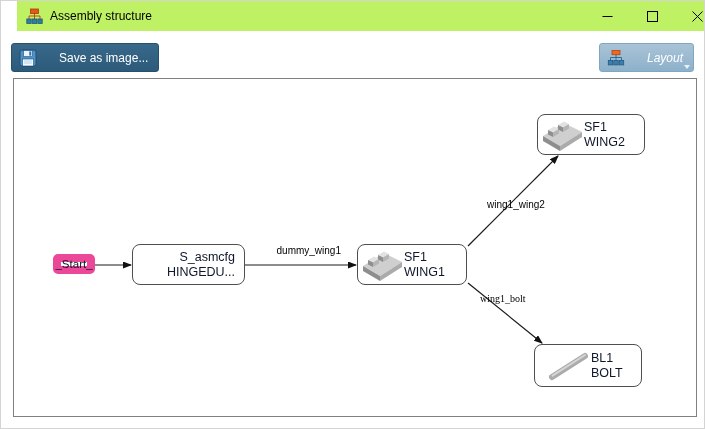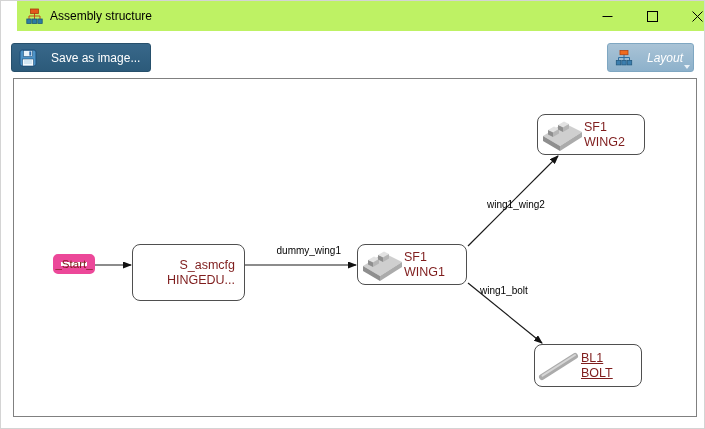--- a/index.html
+++ b/index.html
@@ -10,47 +10,47 @@
   
   .titlebar{position:absolute;left:16px;top:0;width:100%;height:30px;background:#bef264;display:flex;align-items:center;}
   .app-icon{margin-left:9px;width:17px;height:17px;display:inline-flex;}
   .titlebar .title{margin-left:7px;font-size:12px;color:#000;}
   .caption-buttons{position:absolute;right:0;top:0;height:30px;display:flex;}
   .cap-btn{width:45px;height:30px;display:flex;align-items:center;justify-content:center;cursor:default;}
   .cap-btn svg{display:block;}
 
   
   .toolbar{position:absolute;left:0;top:30px;width:100%;height:47px;background:#ffffff;}
-  .btn{position:absolute;top:12px;height:29px;display:inline-flex;align-items:center;gap:14px;
+  .btn{position:absolute;top:12px;height:29px;display:inline-flex;align-items:center;gap:22px;
        border-radius:3px;font-size:12px;color:#ffffff;padding:0 10px 0 7px;cursor:pointer;
        font-family:"Liberation Sans","DejaVu Sans",sans-serif;}
   .btn .bicon{display:inline-flex;width:18px;height:18px;}
   .btn-save{left:10px;background:linear-gradient(#38688a,#2c5a7a);border:1px solid #27506c;}
   .btn-print{left:133px;background:linear-gradient(#aec6d8,#9cbad0);border:1px solid #8fb0c8;}
   .btn-layout{right:10px;background:linear-gradient(#a9c3d6,#8db1cb);border:1px solid #7fa7c2;font-style:italic;}
   .dd-arrow{position:absolute;right:3px;bottom:2px;width:0;height:0;
             border-left:3.5px solid transparent;border-right:3.5px solid transparent;border-top:4px solid #e9f1f7;}
 
   
   .canvas{position:absolute;left:12px;top:77px;width:684px;height:339px;background:#ffffff;border:1px solid #808080;}
   .edges{position:absolute;left:0;top:0;width:684px;height:339px;}
   .node{position:absolute;background:#ffffff;border:1.5px solid #4f4f4f;border-radius:8px;
-        display:flex;align-items:center;font-size:12.5px;color:#7f1d1d;line-height:15px;}
+        display:flex;align-items:center;font-size:12.5px;color:#0f172a;line-height:15px;}
   .node-start{left:39px;top:175px;width:42px;height:20px;border-radius:5px;border:8px solid #ec4899;
               justify-content:center;font-size:11.5px;line-height:12px;}
-  .node-asmcfg{left:118px;top:165px;width:113px;height:57px;justify-content:flex-end;text-align:right;padding-right:9px;}
+  .node-asmcfg{left:118px;top:165px;width:113px;height:41px;justify-content:flex-end;text-align:right;padding-right:9px;}
   .node-wing1{left:343px;top:165px;width:110px;height:41px;padding-left:2px;}
   .node-wing2{left:523px;top:35px;width:108px;height:41px;padding-left:2px;}
-  .node-bolt{left:520px;top:265px;width:108px;height:43px;padding-left:2px;text-decoration:underline;}
+  .node-bolt{left:520px;top:265px;width:108px;height:43px;padding-left:12px;}
   .node .part-icon{width:44px;height:38px;display:inline-flex;flex:0 0 auto;}
   .node .ntext{display:inline-block;}
   .edge-label{position:absolute;font-size:10px;color:#000;white-space:nowrap;}
   .lbl-dummy{left:234px;top:166px;width:93px;text-align:right;}
   .lbl-w1w2{left:473px;top:120px;}
-  .lbl-w1bolt{left:466px;top:206px;}
+  .lbl-w1bolt{left:466px;top:214px;font-family:Liberation Serif, serif;}
 </style>
 </head>
 <body>
 
 <div class="window">
 
   <div class="titlebar">
     <span class="app-icon">
       <svg viewBox="0 0 17 17" width="17" height="17">
         <line x1="8.5" y1="5" x2="8.5" y2="8" stroke="#c24a17" stroke-width="1"></line>

